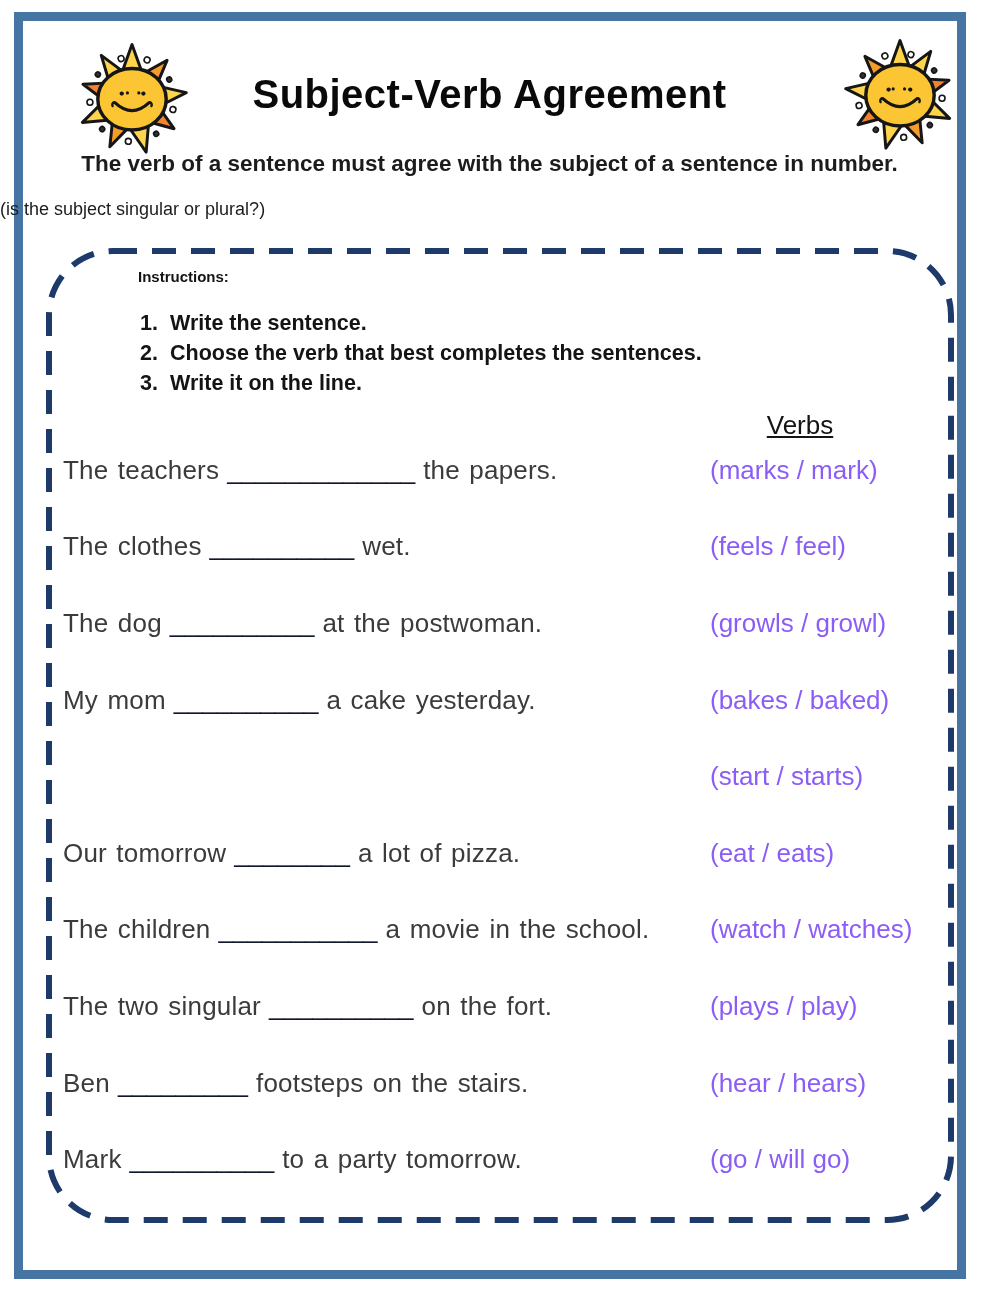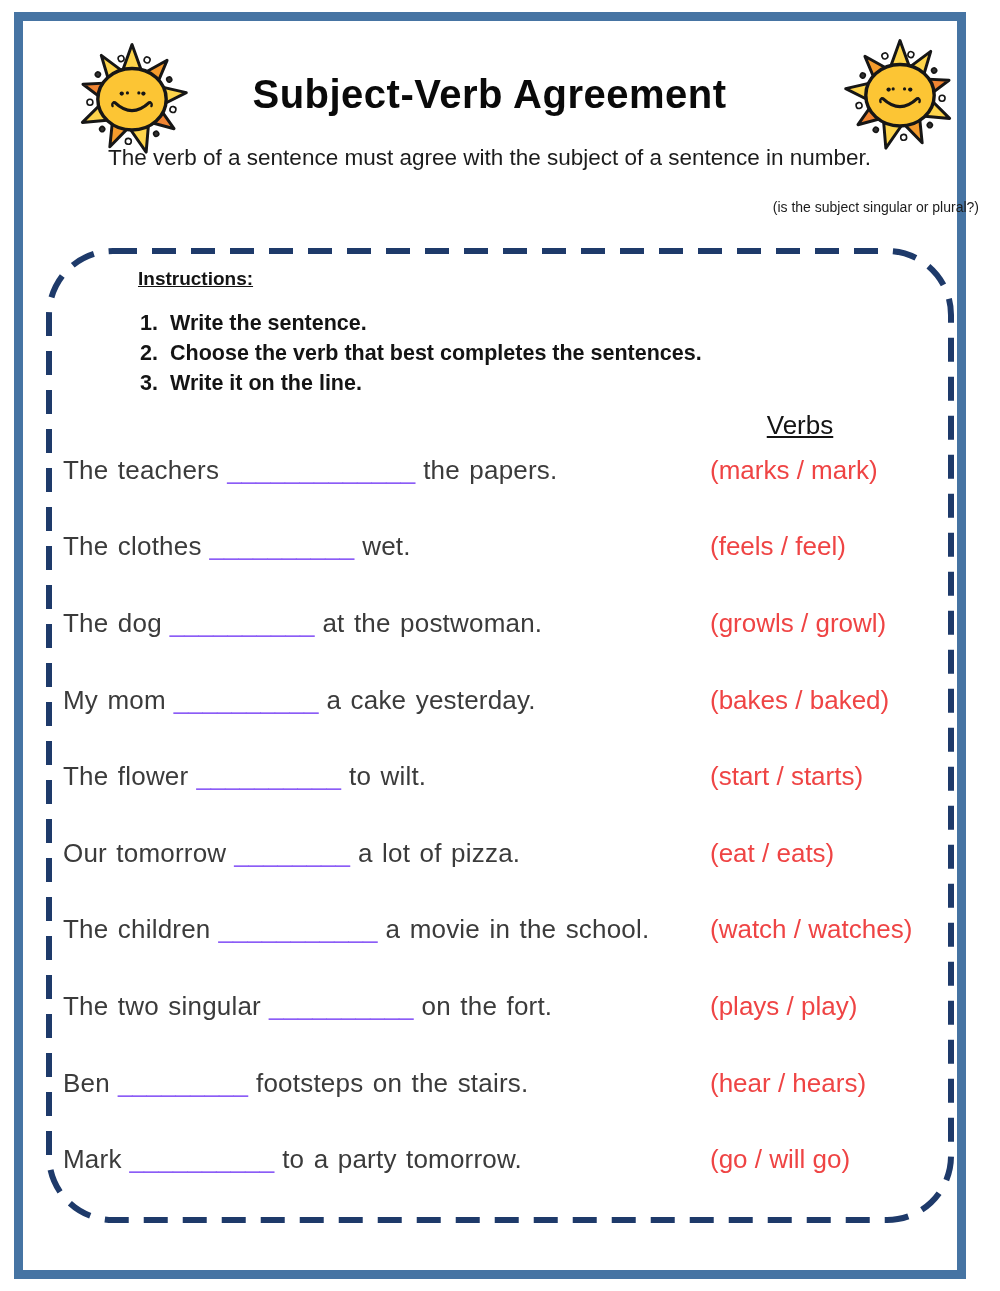--- a/index.html
+++ b/index.html
@@ -36,48 +36,48 @@
     top: 72px; left: 0;
     width: 100%;
     text-align: center;
     font-size: 40px;
     font-weight: bold;
     color: #0a0a0a;
     letter-spacing: 0.5px;
   }
   .subtitle-1 {
     position: absolute;
-    top: 145px; left: 0;
+    top: 151px; left: 0;
     width: 100%;
     text-align: center;
     font-size: 22.5px;
     color: #1c1c1c;
+    font-weight: bold;
   }
   .subtitle-2 {
     position: absolute;
     top: 199px; left: 0;
     width: 100%;
-    text-align: right;
-    font-size: 14px;
+    text-align: left;
+    font-size: 18px;
     color: #1c1c1c;
   }
 
   .panel {
     position: absolute;
     left: 45px; top: 247px;
     width: 910px; height: 977px;
   }
   .panel svg { display: block; }
 
   .instructions-heading {
     position: absolute;
     left: 138px; top: 268px;
-    font-size: 19px;
-    font-weight: bold;
-    text-decoration: underline;
+    font-size: 15px;
+    font-weight: bold;
     color: #141414;
   }
   .steps {
     position: absolute;
     left: 140px; top: 308px;
     font-size: 21.5px;
     font-weight: bold;
     color: #141414;
     line-height: 30px;
   }
@@ -108,29 +108,29 @@
   }
   .sentence {
     font-size: 26px;
     color: #3b3b3b;
     letter-spacing: 0.2px;
     word-spacing: 2px;
     white-space: nowrap;
   }
   .blank {
     margin: 16px 8px;
-    color: #8b5cf6;
+    color: #0f172a;
     letter-spacing: 0;
     word-spacing: 0;
   }
   .verb-options {
     position: absolute;
     left: 647px;
     font-size: 26px;
-    color: #ef4444;
+    color: #8b5cf6;
     white-space: nowrap;
   }
 </style>
 </head>
 <body>
 
 <div class="page">
 
   <svg width="0" height="0" style="position:absolute">
     <defs>
@@ -244,21 +244,20 @@
     </div>
     <div class="row">
       <div class="sentence"><span>The dog</span><span class="blank">__________</span><span>at the postwoman.</span></div>
       <div class="verb-options">(growls / growl)</div>
     </div>
     <div class="row">
       <div class="sentence"><span>My mom</span><span class="blank">__________</span><span>a cake yesterday.</span></div>
       <div class="verb-options">(bakes / baked)</div>
     </div>
     <div class="row">
-      <div class="sentence"><span>The flower</span><span class="blank">__________</span><span>to wilt.</span></div>
       <div class="verb-options">(start / starts)</div>
     </div>
     <div class="row">
       <div class="sentence"><span>Our tomorrow</span><span class="blank">________</span><span>a lot of pizza.</span></div>
       <div class="verb-options">(eat / eats)</div>
     </div>
     <div class="row">
       <div class="sentence"><span>The children</span><span class="blank">___________</span><span>a movie in the school.</span></div>
       <div class="verb-options">(watch / watches)</div>
     </div>

